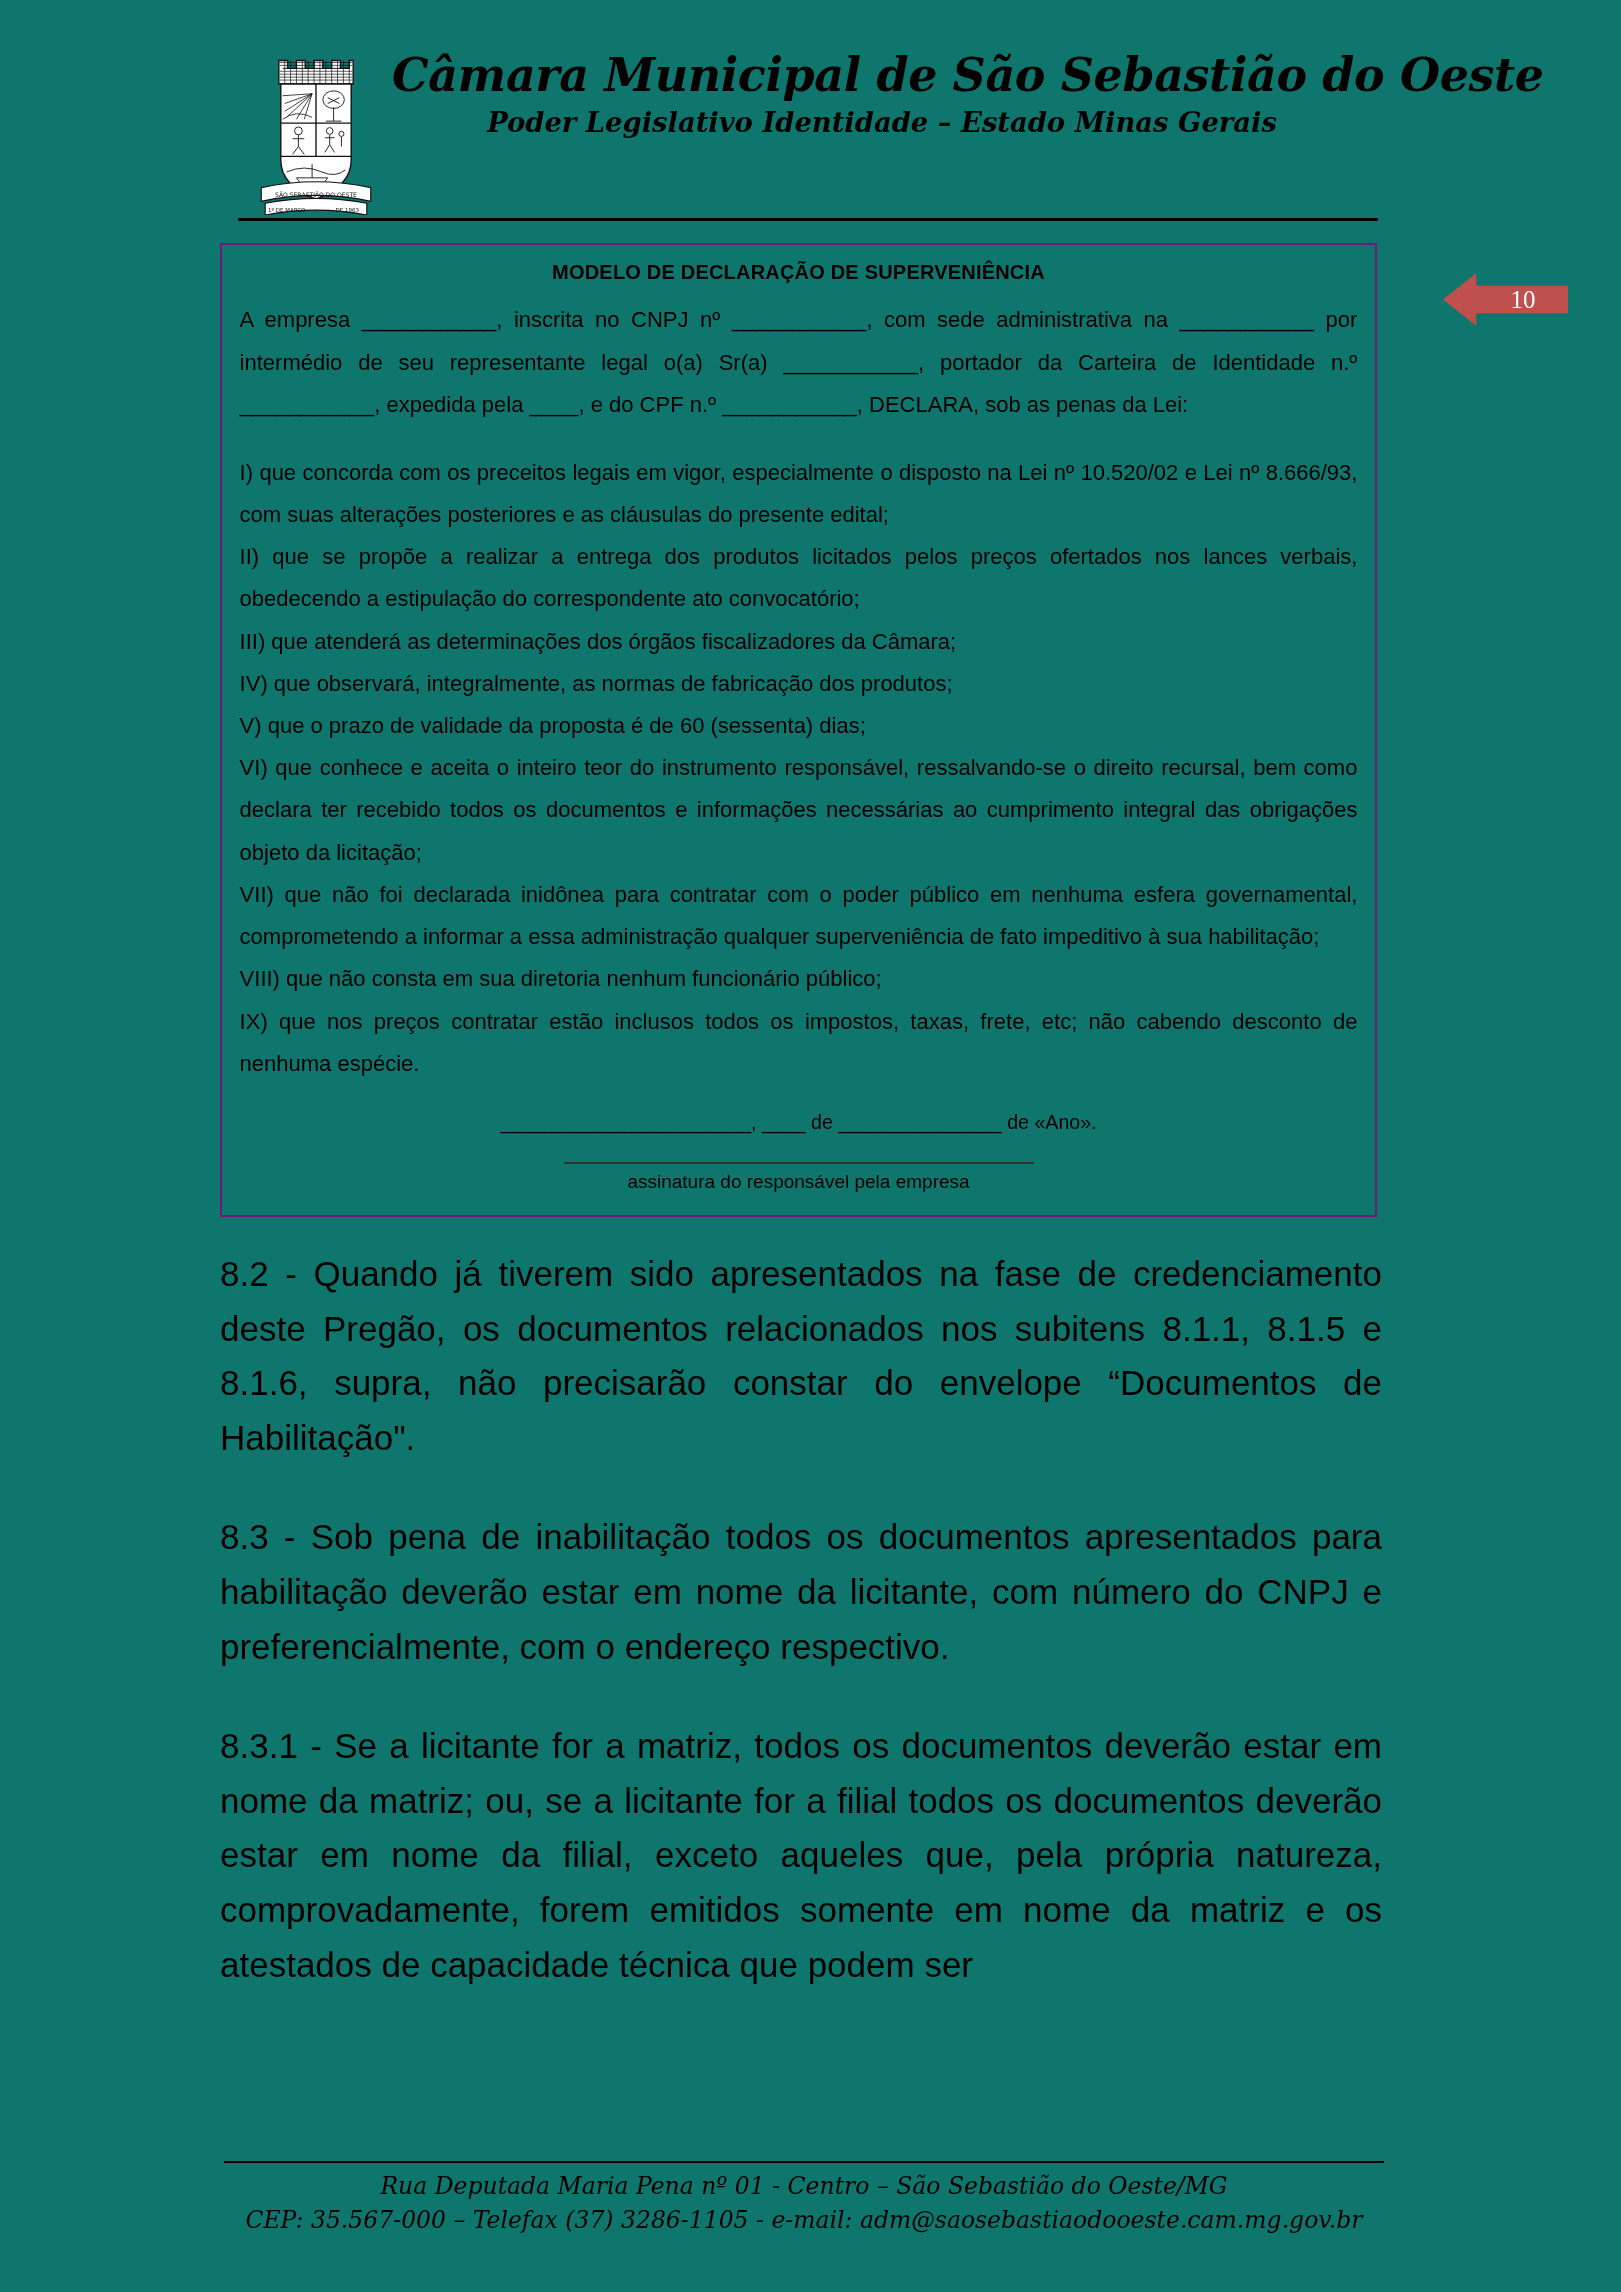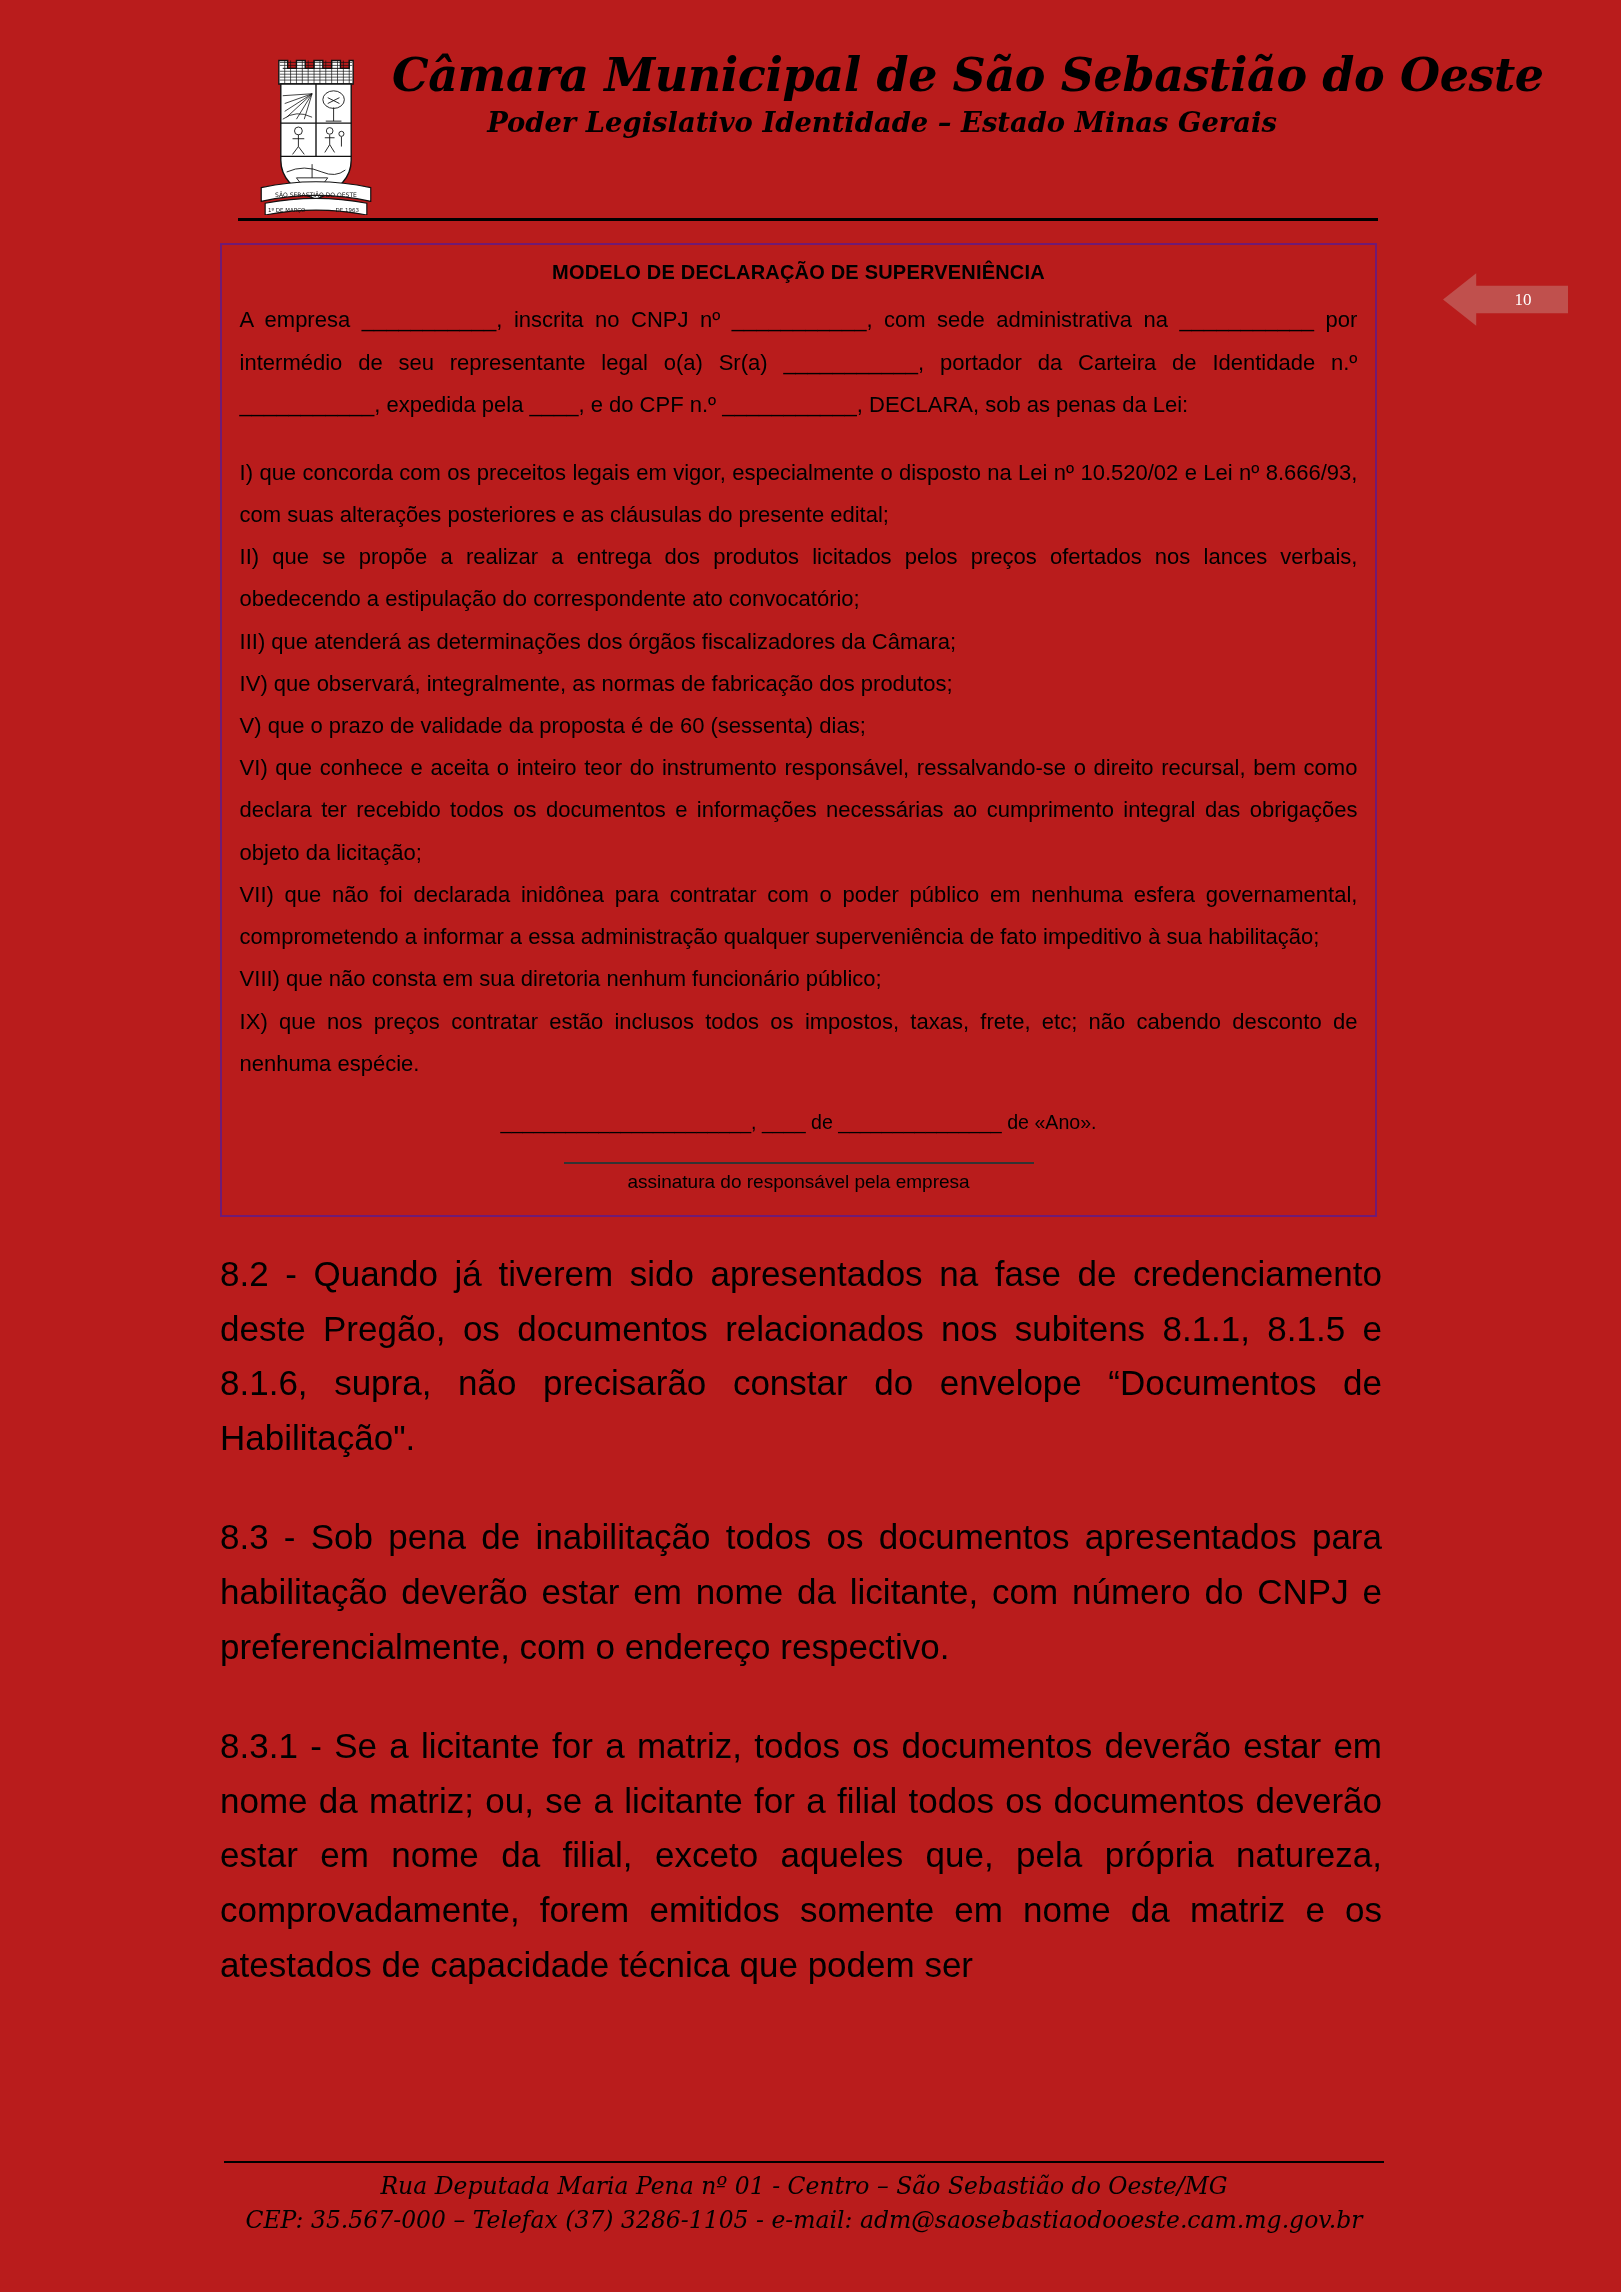--- a/index.html
+++ b/index.html
@@ -9,21 +9,21 @@
     background: #ffffff;
   }
   body {
     font-family: "Liberation Sans", sans-serif;
     color: #000000;
   }
   .page {
     position: relative;
     width: 1621px;
     height: 2293px;
-    background: #b91c1c;
+    background: #0f766e;
     overflow: hidden;
     box-sizing: border-box;
     text-decoration: underline;
   }
 
   
   .doc-header {
     position: absolute;
     left: 0;
     top: 0;
@@ -130,21 +130,21 @@
     position: absolute;
     left: 0; top: 0;
     width: 125px; height: 65px;
     display: flex;
     align-items: center;
     justify-content: center;
     padding-left: 35px;
     box-sizing: border-box;
     color: #ffffff;
     font-family: "Liberation Serif", serif;
-    font-size: 17px;
+    font-size: 25px;
   }
 
   
   .body-area {
     position: absolute;
     left: 220px;
     top: 1247px;
     width: 1162px;
   }
   .body-p {

